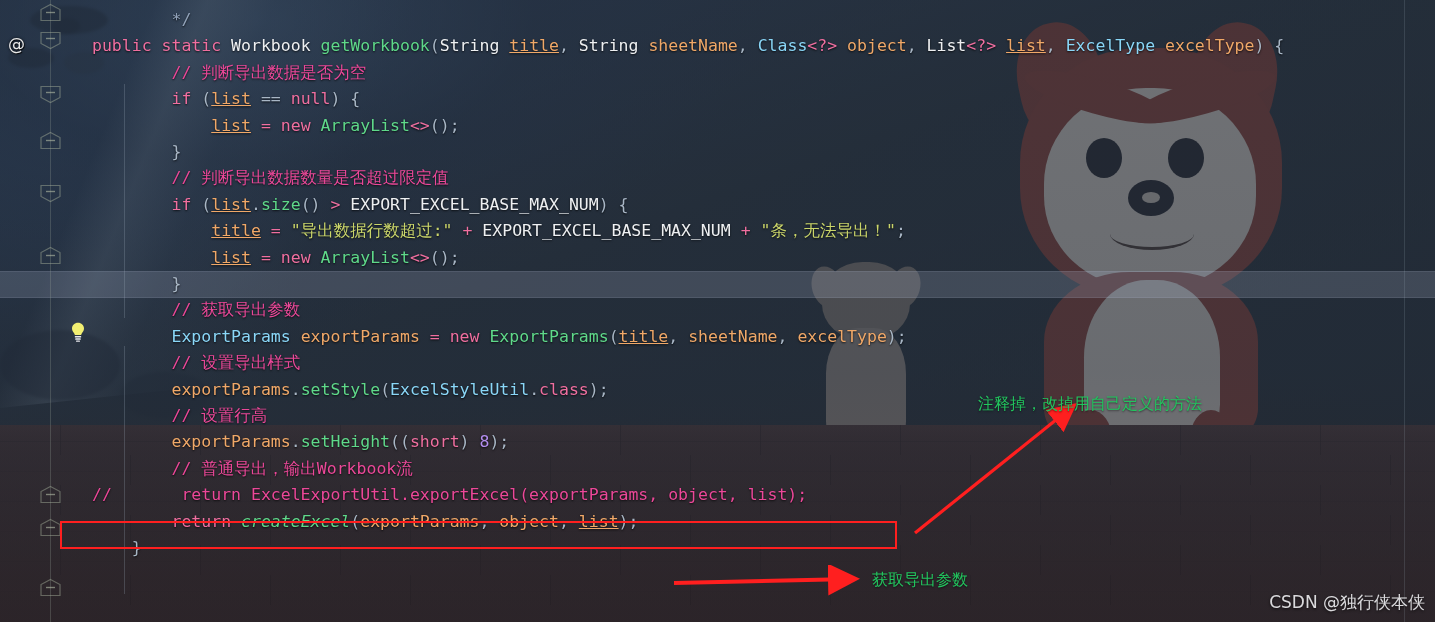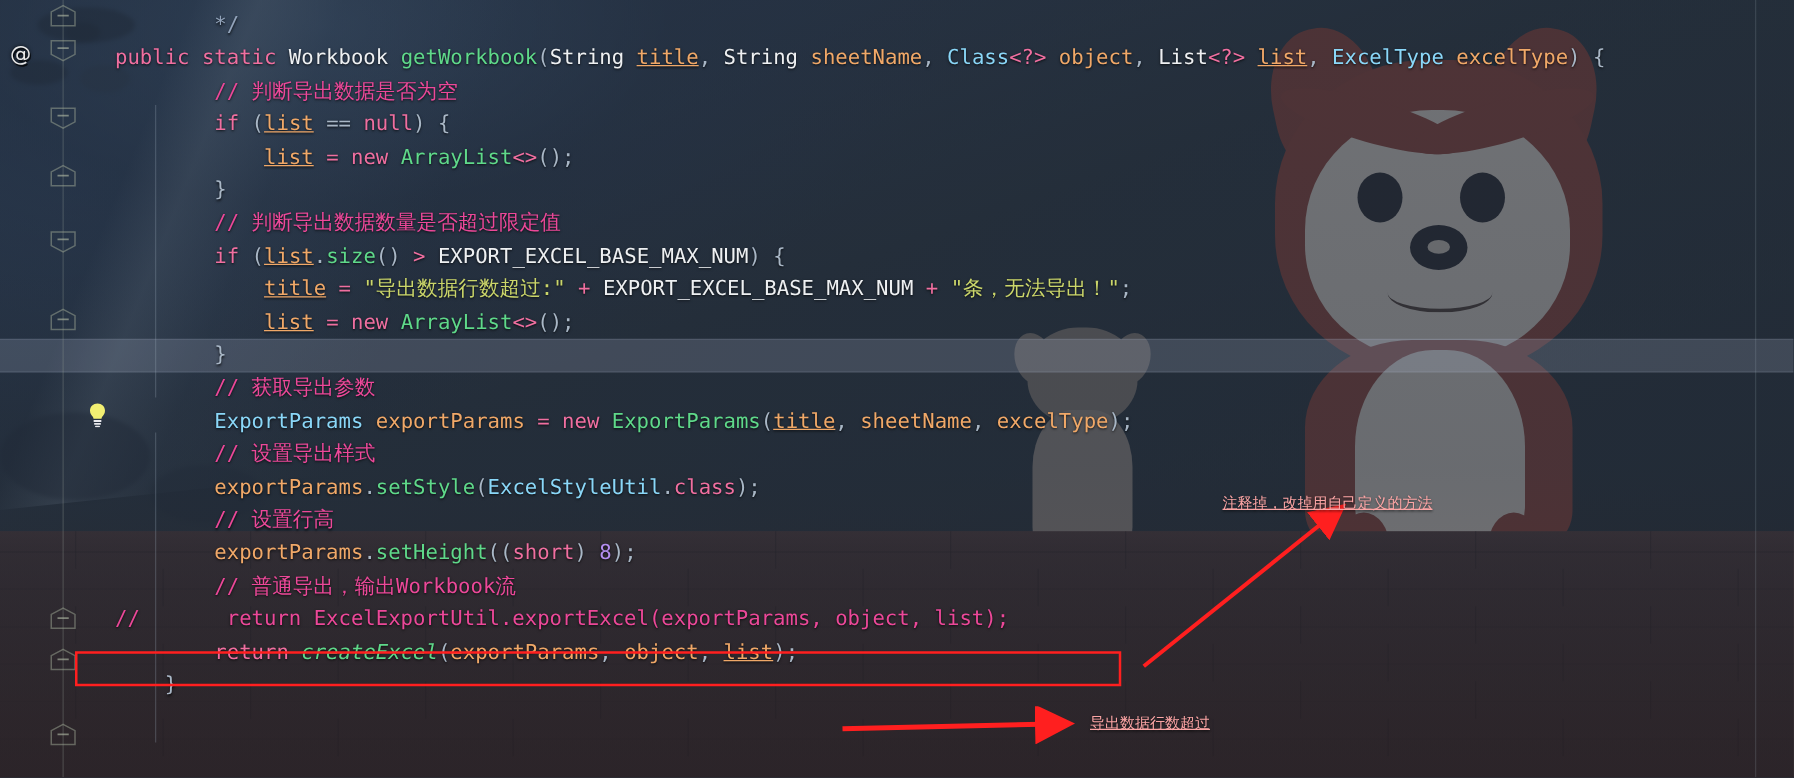--- a/index.html
+++ b/index.html
@@ -237,26 +237,25 @@
   .op   { color: #f06fa0; }
 
   
   .red-box {
     position: absolute;
     border: 2px solid #ff1f1f;
     pointer-events: none;
   }
   .red-text {
     position: absolute;
-    color: #fca5a5;
+    color: #22c55e;
     font-family: "DejaVu Sans", sans-serif;
-    font-size: 12px;
+    font-size: 16px;
     white-space: nowrap;
     text-shadow: 0 1px 2px rgba(0,0,0,0.55);
-    text-decoration: underline;
   }
   .arrow-svg { position: absolute; pointer-events: none; }
 
   .watermark {
     position: absolute;
     right: 10px; bottom: 8px;
     color: #e9e9ec;
     font-family: "DejaVu Sans", sans-serif;
     font-size: 17px;
     opacity: 0.92;
@@ -475,15 +474,16 @@
   <svg class="arrow-svg" style="left:670px; top:565px; width:200px; height:32px;">
     <defs>
       <marker id="ah2" markerWidth="8" markerHeight="8" refX="6" refY="4" orient="auto">
         <path d="M0,0 L8,4 L0,8 z" fill="#ff1f1f"></path>
       </marker>
     </defs>
     <line x1="4" y1="18" x2="182" y2="14" stroke="#ff1f1f" stroke-width="4" marker-end="url(#ah2)"></line>
   </svg>
 
   <div class="red-text" id="note-comment-out" style="left: 978px; top: 394px;">注释掉，改掉用自己定义的方法</div>
-  <div class="red-text" id="note-custom-method" style="left: 872px; top: 570px;">导出数据行数超过</div>
-
+  <div class="red-text" id="note-custom-method" style="left: 872px; top: 570px;">获取导出参数</div>
+
+  <div class="watermark">CSDN @独行侠本侠</div>
 </div>
 
 </body></html>

